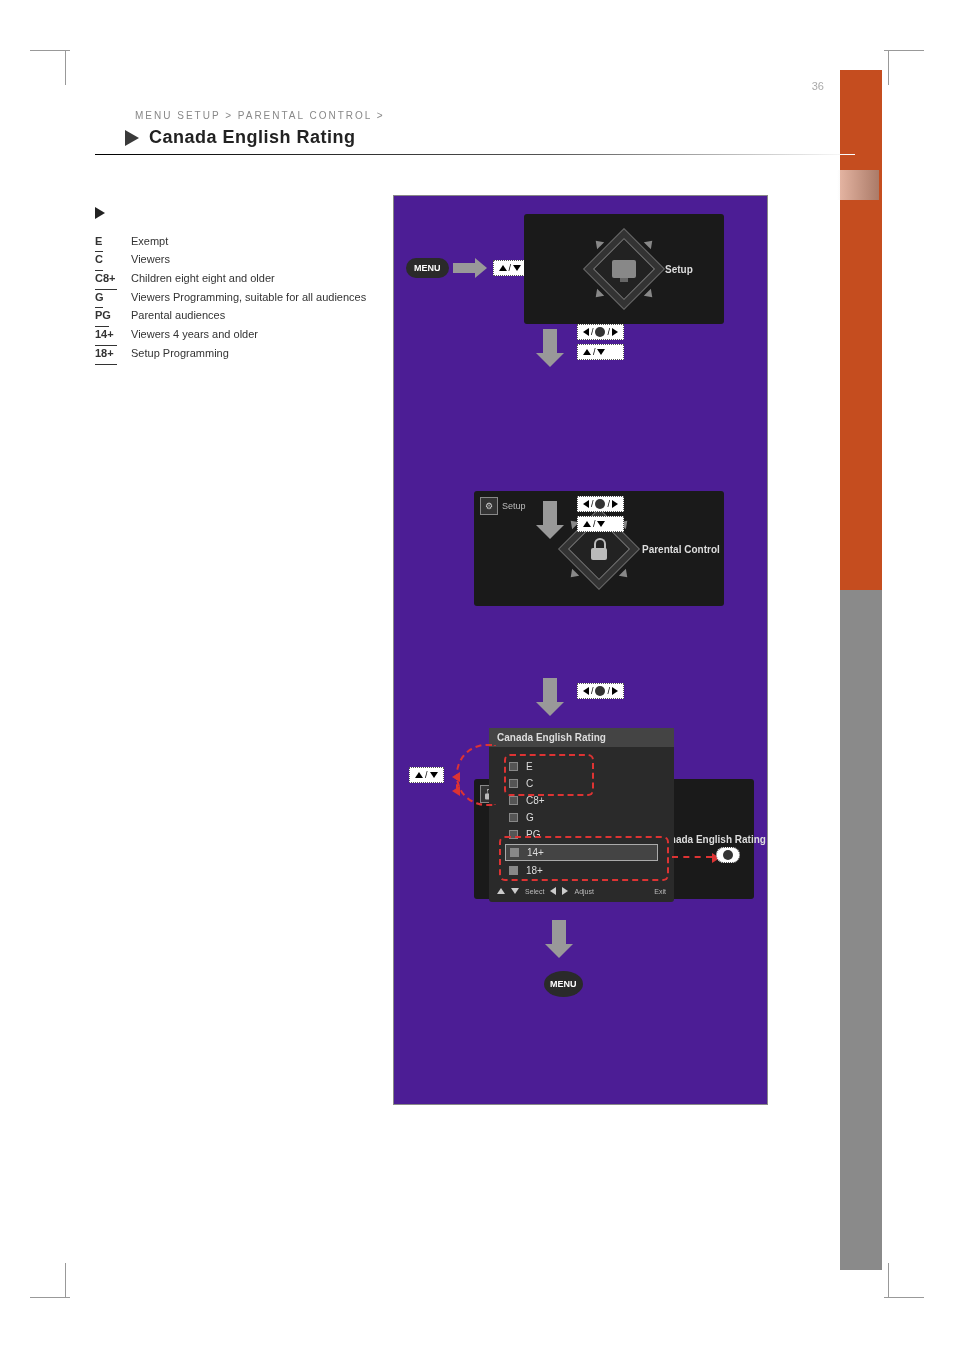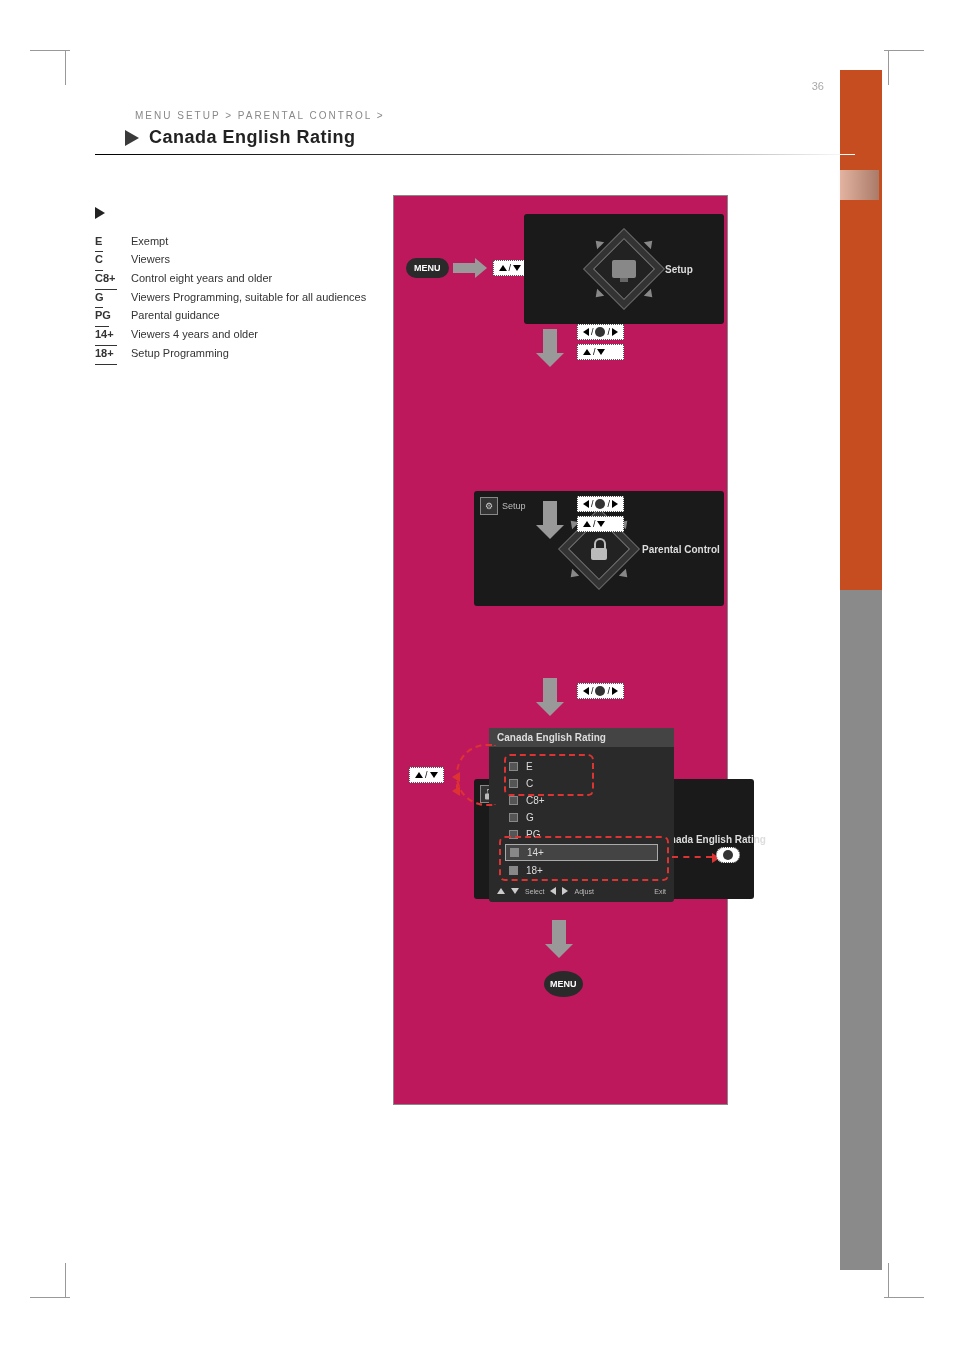--- a/index.html
+++ b/index.html
@@ -55,21 +55,21 @@
     }
     .ratings-list { font-size: 11px; color: #333; line-height: 1.7; margin-left: 0px;}
     .ratings-list .row { display: flex; gap: 6px;}
     .ratings-list .code { width: 30px; font-weight: 700; position: relative;}
     .ratings-list .code.u1::after { content:''; position:absolute; left:0; bottom:-2px; width:8px; height:1px; background:#333;}
     .ratings-list .code.u3::after { content:''; position:absolute; left:0; bottom:-2px; width:22px; height:1px; background:#333;}
     .ratings-list .code.u2::after { content:''; position:absolute; left:0; bottom:-2px; width:14px; height:1px; background:#333;}
     .ratings-list .desc {}
 
     .diagram {
-      border: 1px solid #888; background: #be185d; width: 335px; height: 910px; position: relative;
+      border: 1px solid #888; background: #4c1d95; width: 375px; height: 910px; position: relative;
     }
     .step { position: absolute; }
     .menu-btn {
       background: #2a2a2a; color: #fff; font-size: 9px; font-weight: 700;
       padding: 5px 8px; border-radius: 12px; display:inline-block;
     }
     .arrow-r-lg {
       display:inline-block; width: 24px; height: 10px; background: #999;
       position: relative; margin: 0 4px;
     }
@@ -178,29 +178,29 @@
         <div class="row">
             <span class="code u1">E</span>
             <span class="desc">Exempt</span>
           </div>
         <div class="row">
             <span class="code u1">C</span>
             <span class="desc">Viewers</span>
           </div>
         <div class="row">
             <span class="code u3">C8+</span>
-            <span class="desc">Control eight years and older</span>
+            <span class="desc">Children eight eight and older</span>
           </div>
         <div class="row">
             <span class="code u1">G</span>
             <span class="desc">Viewers Programming, suitable for all audiences</span>
           </div>
         <div class="row">
             <span class="code u2">PG</span>
-            <span class="desc">Parental guidance</span>
+            <span class="desc">Parental audiences</span>
           </div>
         <div class="row">
             <span class="code u3">14+</span>
             <span class="desc">Viewers 4 years and older</span>
           </div>
         <div class="row">
             <span class="code u3">18+</span>
             <span class="desc">Setup Programming</span>
           </div>
       </div>

